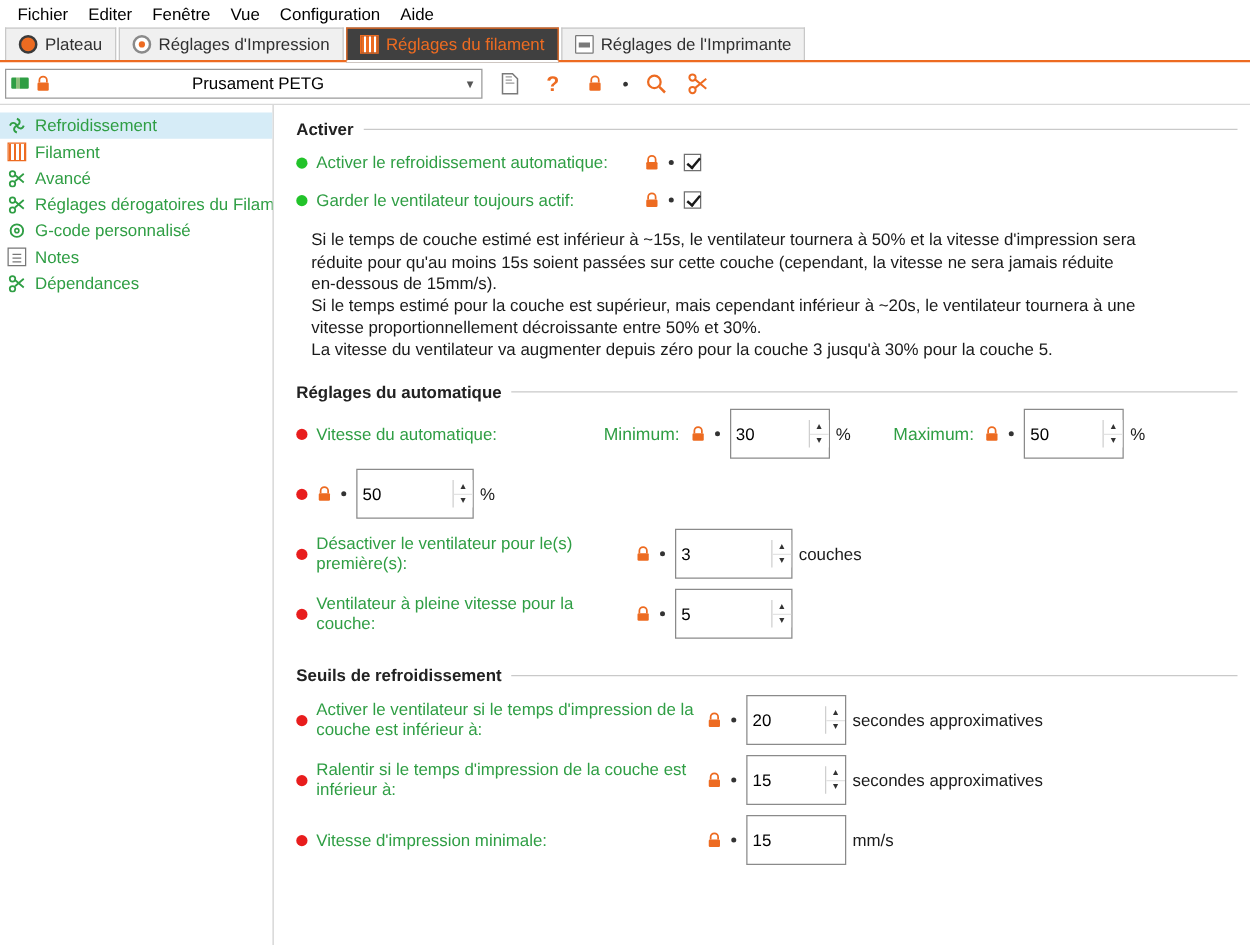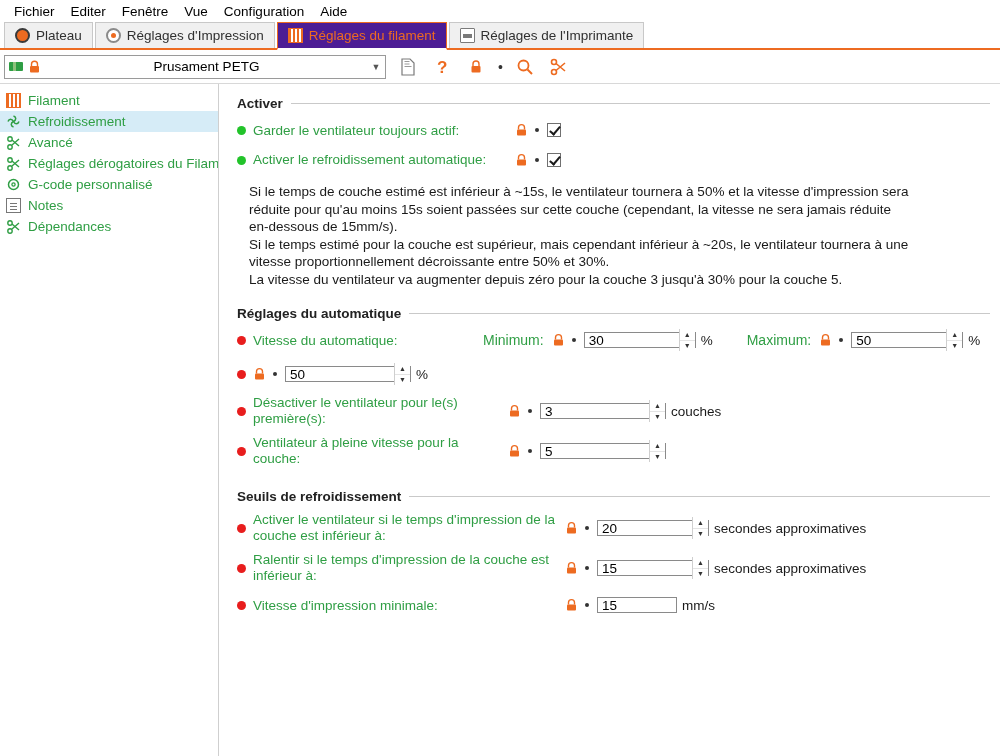--- a/index.html
+++ b/index.html
@@ -45,21 +45,21 @@
     padding: 0 10px;
     margin-right: 2px;
     border: 1px solid #c8c8c8;
     border-bottom: none;
     background: #f0f0f0;
     color: #303030;
     font-size: 13.5px;
     white-space: nowrap;
   }
   .tab.active {
-    background: #4c1d95;
+    background: #404040;
     color: #ed6b21;
     border-color: #ed6b21;
     border-bottom: 2px solid #ffffff;
     margin-bottom: -2px;
     height: 28px;
   }
   .tab .tabicon { width: 15px; height: 15px; display: inline-block; position: relative; }
 
   
   .ico-plateau { border-radius: 50%; background: #ed6b21; border: 2px solid #3a3a3a; }
@@ -219,24 +219,23 @@
     left: 4px; top: 0px;
     width: 4px; height: 9px;
     border: solid #1a1a1a;
     border-width: 0 2px 2px 0;
     transform: rotate(40deg);
   }
 
   .spin {
     display: flex;
     align-items: center;
-    height: 16px;
+    height: 40px;
     border: 1px solid #8a8a8a;
     background: #fff;
-    gap: 32px;
   }
   .spin input {
     border: none;
     outline: none;
     height: 22px;
     padding: 0 4px;
     font-family: "Liberation Sans", sans-serif;
     font-size: 13.5px;
     background: transparent;
     color: #000;
@@ -358,33 +357,33 @@
       <circle cx="4" cy="14" r="2.5" fill="none" stroke="#ed6b21" stroke-width="1.6"></circle>
       <path d="M6 5.5L15 13M6 12.5L15 5" stroke="#ed6b21" stroke-width="1.6"></path>
     </svg>
   </div>
 </div>
 
 <div class="body">
 
   <div class="sidebar">
 
-    <div class="side-item">
-      <span class="sico s-filament"></span>
-      <span>Filament</span>
-    </div>
-
     <div class="side-item selected">
       <span class="sico">
         <svg width="15" height="15" viewBox="0 0 15 15">
           <path d="M7.5 2c3 1 3 4 0 5.5C4.5 9 4.5 12 7.5 13" fill="none" stroke="#2f9e44" stroke-width="1.5"></path>
           <path d="M2 7.5c1-3 4-3 5.5 0C9 10.5 12 10.5 13 7.5" fill="none" stroke="#2f9e44" stroke-width="1.5"></path>
         </svg>
       </span>
       <span>Refroidissement</span>
+    </div>
+
+    <div class="side-item">
+      <span class="sico s-filament"></span>
+      <span>Filament</span>
     </div>
 
     <div class="side-item">
       <span class="sico">
         <svg width="15" height="15" viewBox="0 0 15 15">
           <circle cx="4" cy="4" r="2.2" fill="none" stroke="#2f9e44" stroke-width="1.4"></circle>
           <circle cx="4" cy="12" r="2.2" fill="none" stroke="#2f9e44" stroke-width="1.4"></circle>
           <path d="M6 5L13 11M6 10L13 4" stroke="#2f9e44" stroke-width="1.4"></path>
         </svg>
       </span>
@@ -431,36 +430,36 @@
 
   <div class="content">
 
     <div class="group-title">
       <span>Activer</span>
       <span class="rule"></span>
     </div>
 
     <div class="row">
       <span class="bullet green"></span>
-      <span class="label lbl-w1">Garder le ventilateur toujours actif:</span>
+      <span class="label lbl-w1 two-line">Activer le refroidissement automatique:</span>
       <span class="lockwrap">
         <span>
           <svg width="13" height="15" viewBox="0 0 13 15">
             <path d="M3.5 6.5V4.6a3 3 0 0 1 6 0v1.9" fill="none" stroke="#ed6b21" stroke-width="1.4"></path>
             <rect x="2" y="6.5" width="9" height="6" rx="1" fill="#ed6b21"></rect>
           </svg>
         </span>
         <span class="bdot"></span>
       </span>
       <span class="checkbox"></span>
     </div>
 
     <div class="row">
       <span class="bullet green"></span>
-      <span class="label lbl-w1 two-line">Activer le refroidissement automatique:</span>
+      <span class="label lbl-w1">Garder le ventilateur toujours actif:</span>
       <span class="lockwrap">
         <span>
           <svg width="13" height="15" viewBox="0 0 13 15">
             <path d="M3.5 6.5V4.6a3 3 0 0 1 6 0v1.9" fill="none" stroke="#ed6b21" stroke-width="1.4"></path>
             <rect x="2" y="6.5" width="9" height="6" rx="1" fill="#ed6b21"></rect>
           </svg>
         </span>
         <span class="bdot"></span>
       </span>
       <span class="checkbox"></span>

